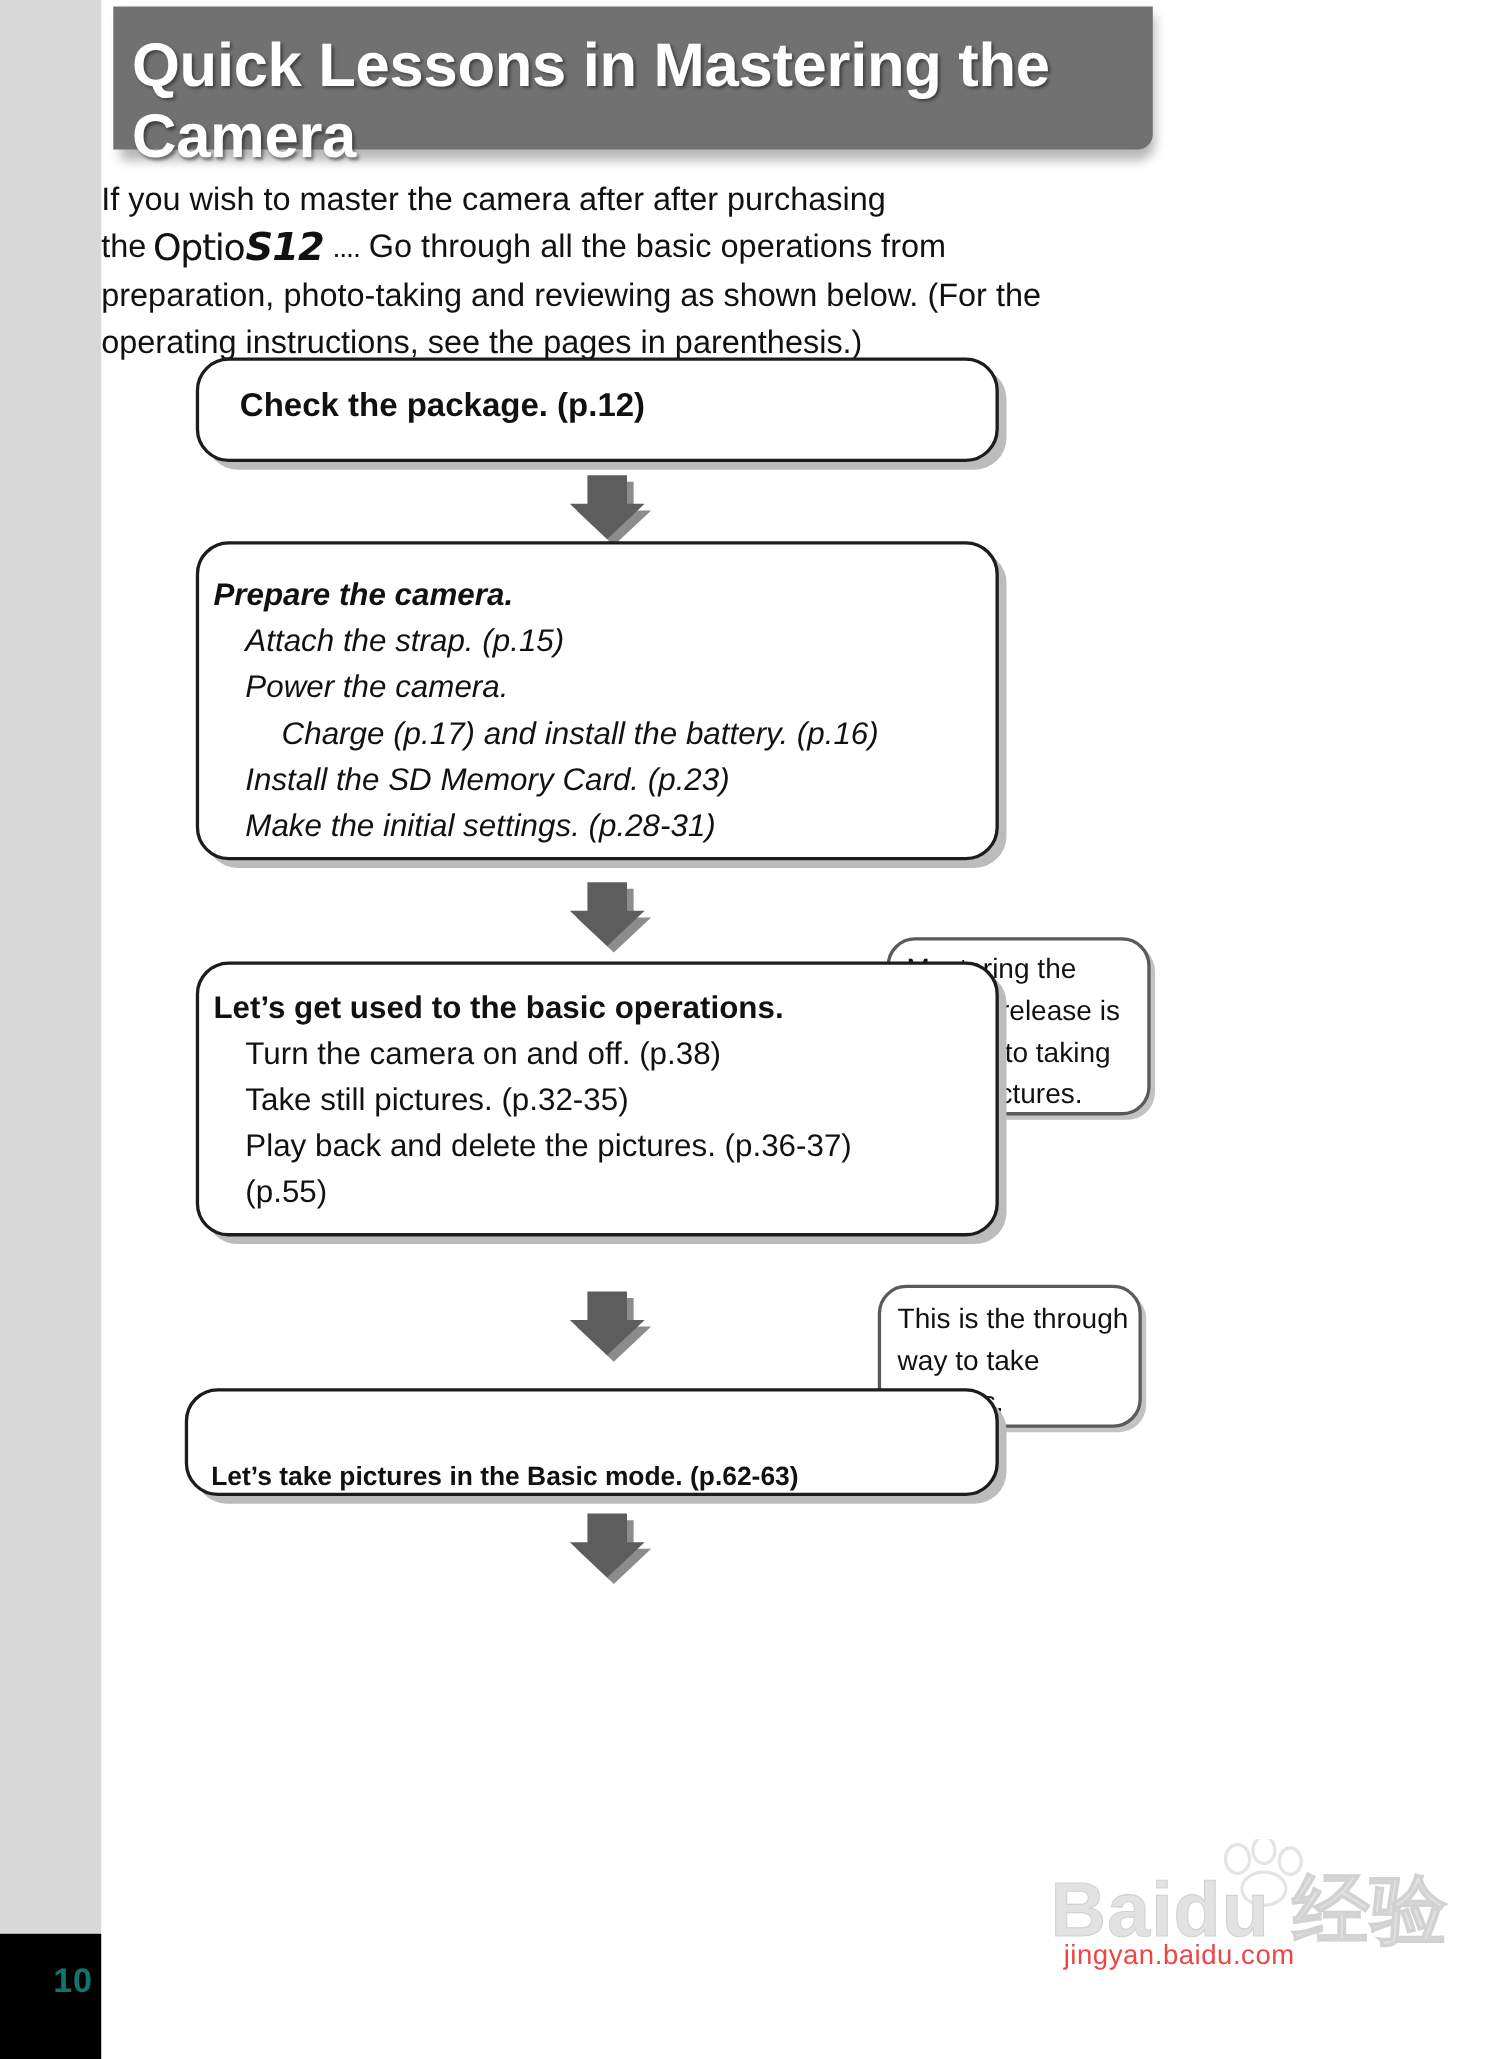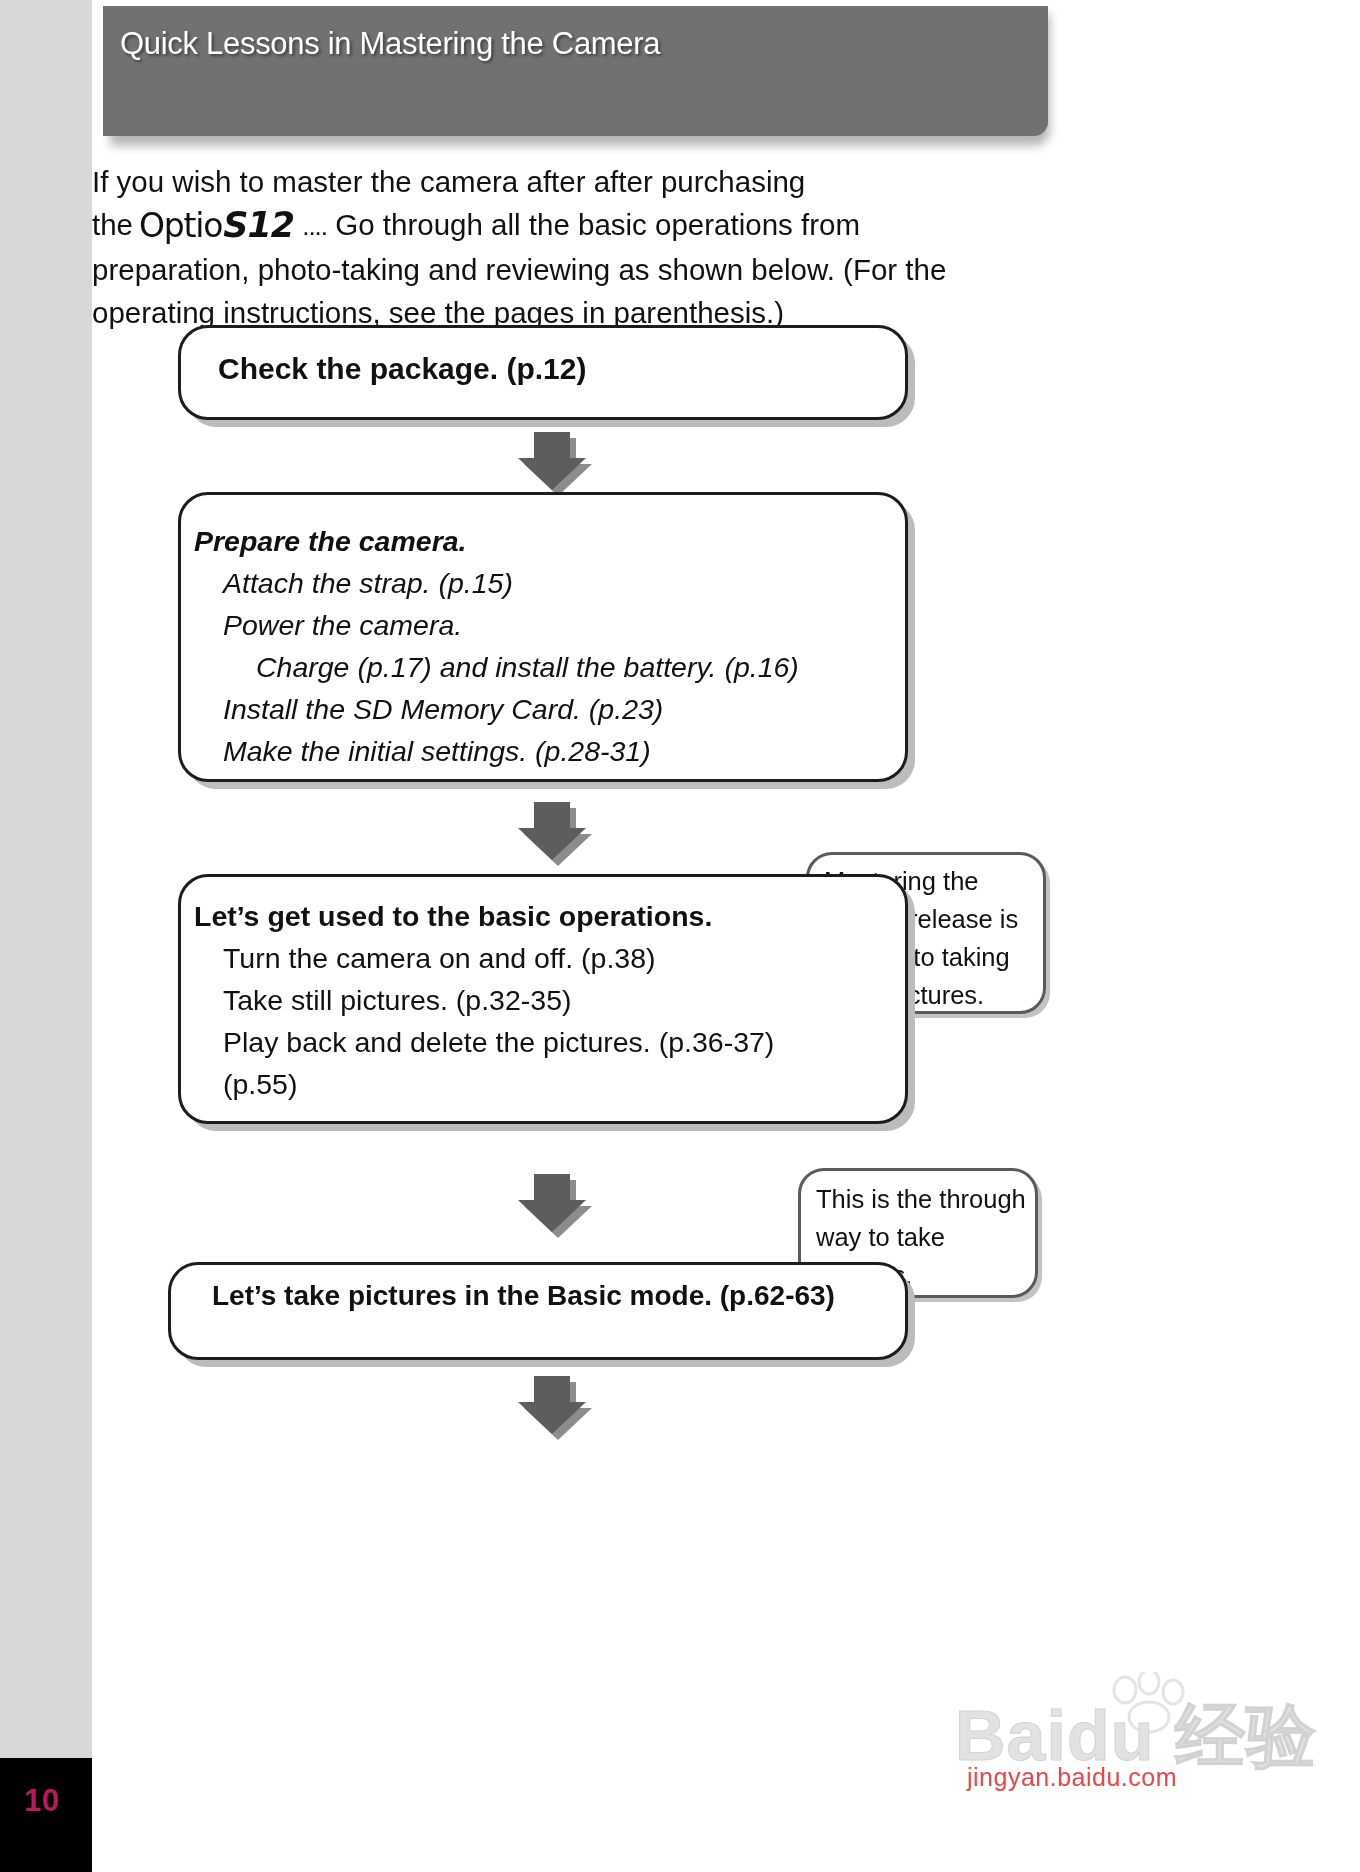--- a/index.html
+++ b/index.html
@@ -14,39 +14,39 @@
   .margin-strip{
     position:absolute;left:0;top:0;width:92px;height:1872px;
     background:#d8d8d8;
   }
   .page-num-block{
     position:absolute;left:0;top:1758px;width:92px;height:114px;
     background:#000;
   }
   .page-num{
     position:absolute;left:0;top:1783px;width:84px;
-    text-align:center;color:#be185d;
+    text-align:right;color:#0f766e;
     font-size:31px;font-weight:bold;letter-spacing:.5px;
   }
 
   
   .header-shadow{
     position:absolute;left:110px;top:14px;width:940px;height:132px;
     background:#b7b7b7;
     border-bottom-right-radius:16px;
     filter:blur(5px);
   }
   .header-banner{
     position:absolute;left:103px;top:6px;width:945px;height:130px;
     background:#717171;
     border-bottom-right-radius:14px;
   }
   .header-title{
     position:absolute;left:120px;top:26px;width:920px;
-    color:#ffffff;font-size:31px;font-weight:normal;
+    color:#ffffff;font-size:56px;font-weight:bold;
     letter-spacing:-0.3px;
     text-shadow:2px 2px 3px rgba(0,0,0,.45);
   }
 
   
   .intro{
     position:absolute;left:92px;top:160px;width:900px;
     font-size:29.5px;line-height:43px;color:#111;
   }
   .intro .ln{display:block;white-space:nowrap;}
@@ -202,21 +202,21 @@
   <polygon points="2,2 46,2 20,40" fill="#ffffff" stroke="#5a5a5a" stroke-width="3"></polygon>
   <rect x="2" y="0" width="44" height="5" fill="#ffffff"></rect>
 </svg>
 <div class="bubble-text" style="left:816px;top:1180px;width:215px;">
   <span>This is the through</span>
   <span>way to take</span>
   <span>pictures.</span>
 </div>
 
 <div class="fbox" style="left:168px;top:1262px;width:740px;height:98px;"></div>
-<div class="fbox-text" style="left:192px;top:1275px;font-weight:bold;font-size:28px;margin-left:20px;">Let’s take pictures in the Basic mode. (p.62-63)</div>
+<div class="fbox-text" style="left:192px;top:1322px;font-weight:bold;font-size:24px;">Let’s take pictures in the Basic mode. (p.62-63)</div>
 
 <div class="arrow" style="left:518px;top:1374px;">
   <svg width="86" height="72" viewBox="0 0 86 72">
     <polygon points="22,8 58,8 58,34 74,34 40,66 6,34 22,34" fill="#8c8c8c"></polygon>
     <polygon points="16,2 52,2 52,28 68,28 34,60 0,28 16,28" fill="#5d5d5d"></polygon>
   </svg>
 </div>
 
 <div class="watermark">
   <svg class="wm-paw" viewBox="0 0 90 62">

